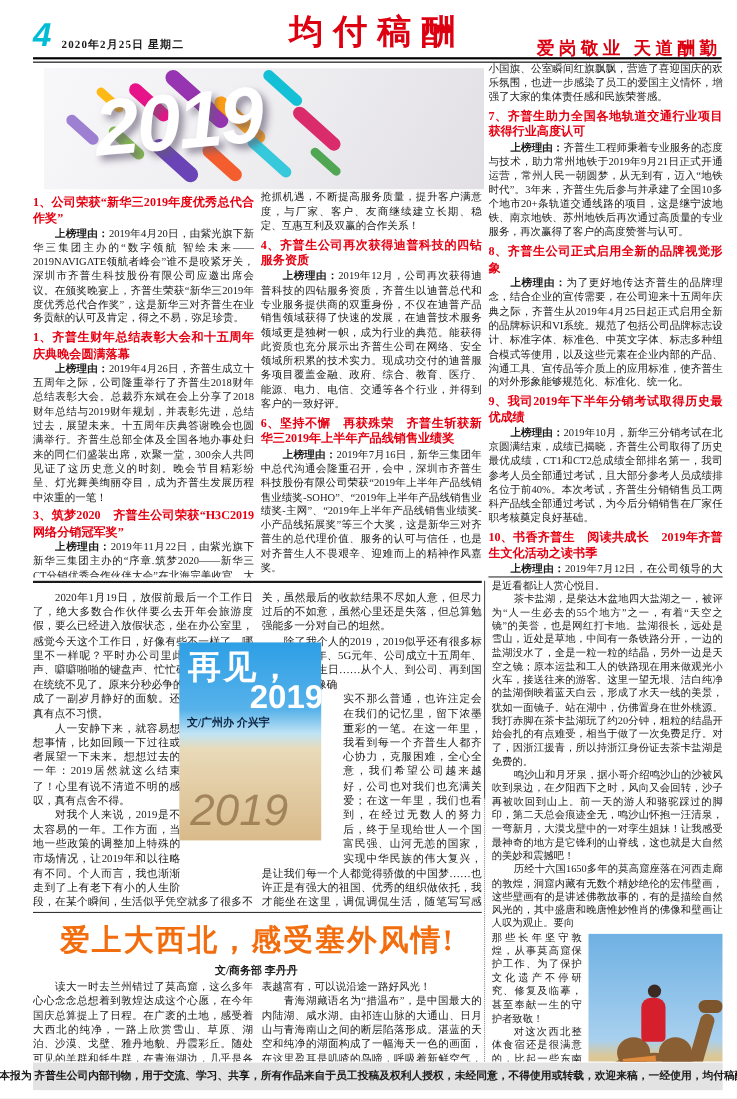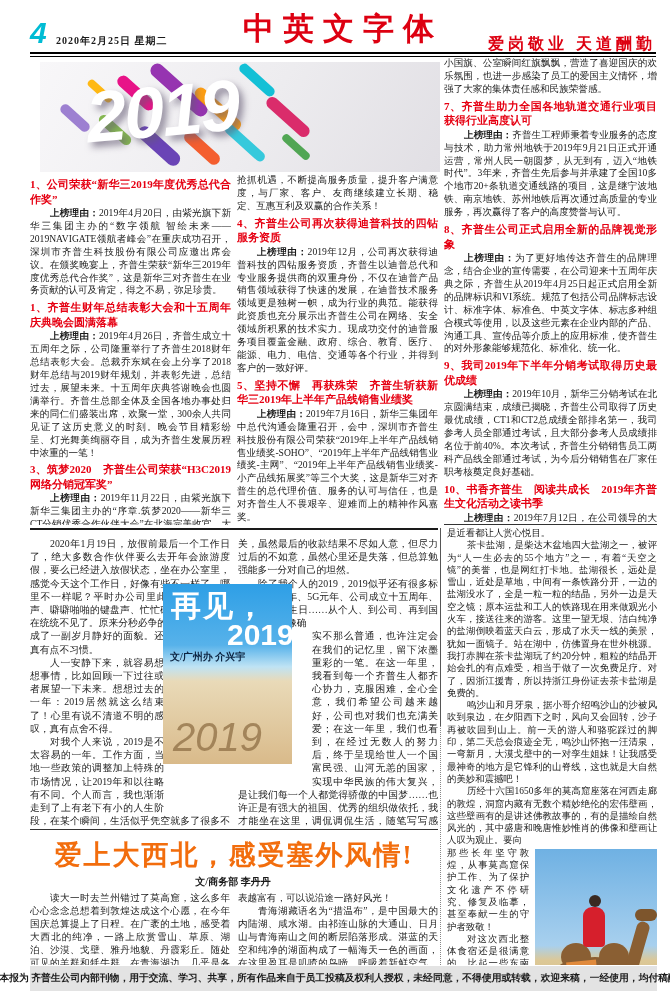--- a/index.html
+++ b/index.html
@@ -98,21 +98,21 @@
   .foot p{margin:0;font-size:9.8px;font-weight:bold;white-space:nowrap;}
 </style>
 </head>
 <body>
 
 <div class="page">
 
   <div class="hdr">
     <span class="pnum">4</span>
     <span class="pdate">2020年2月25日  星期二</span>
-    <h1 class="masthead">中英文字体</h1>
+    <h1 class="masthead">均付稿酬</h1>
     <span class="slogan">爱岗敬业  天道酬勤</span>
   </div>
   <div class="hdr-rule"></div>
 
   <div class="banner">
     <i></i>
       <i></i>
       <i></i>
       <i></i>
       <i></i>
@@ -121,32 +121,32 @@
       <i></i>
       <i></i>
       <i></i>
       <i></i>
       <i></i>
     <span class="b-year">2019</span>
   </div>
 
   <section class="col col1">
     <h3 class="ntitle">1、公司荣获“新华三2019年度优秀总代合作奖”</h3>
-    <p class="nbody indent"><b class="nlabel">上榜理由：</b><span>2019年4月20日，由紫光旗下新华三集团主办的“数字领航 智绘未来——2019NAVIGATE领航者峰会”在重庆成功召开，深圳市齐普生科技股份有限公司应邀出席会议。在颁奖晚宴上，齐普生荣获“新华三2019年度优秀总代合作奖”，这是新华三对齐普生在业务贡献的认可及肯定，得之不易，弥足珍贵。</span></p>
+    <p class="nbody indent"><b class="nlabel">上榜理由：</b><span>2019年4月20日，由紫光旗下新华三集团主办的“数字领航 智绘未来——2019NAVIGATE领航者峰会”谁不是咬紧牙关，深圳市齐普生科技股份有限公司应邀出席会议。在颁奖晚宴上，齐普生荣获“新华三2019年度优秀总代合作奖”，这是新华三对齐普生在业务贡献的认可及肯定，得之不易，弥足珍贵。</span></p>
     <h3 class="ntitle">1、齐普生财年总结表彰大会和十五周年庆典晚会圆满落幕</h3>
     <p class="nbody indent"><b class="nlabel">上榜理由：</b><span>2019年4月26日，齐普生成立十五周年之际，公司隆重举行了齐普生2018财年总结表彰大会。总裁乔东斌在会上分享了2018财年总结与2019财年规划，并表彰先进，总结过去，展望未来。十五周年庆典答谢晚会也圆满举行。齐普生总部全体及全国各地办事处归来的同仁们盛装出席，欢聚一堂，300余人共同见证了这历史意义的时刻。晚会节目精彩纷呈、灯光舞美绚丽夺目，成为齐普生发展历程中浓重的一笔！</span></p>
     <h3 class="ntitle">3、筑梦2020　齐普生公司荣获“H3C2019网络分销冠军奖”</h3>
     <p class="nbody indent"><b class="nlabel">上榜理由：</b><span>2019年11月22日，由紫光旗下新华三集团主办的“序章.筑梦2020——新华三CT分销优秀合作伙伴大会”在北海完美收官。大会期间，新华三对2019年市场表现突出的CT分销合作伙伴进行了集中表彰和授奖，齐普生科技股份有限公司荣获“H3C2019网络分销冠军奖”。齐普生将不负众望，</span></p>
   </section>
 
   <section class="col col2">
     <p class="nbody">抢抓机遇，不断提高服务质量，提升客户满意度，与厂家、客户、友商继续建立长期、稳定、互惠互利及双赢的合作关系！</p>
     <h3 class="ntitle">4、齐普生公司再次获得迪普科技的四钻服务资质</h3>
     <p class="nbody indent"><b class="nlabel">上榜理由：</b><span>2019年12月，公司再次获得迪普科技的四钻服务资质，齐普生以迪普总代和专业服务提供商的双重身份，不仅在迪普产品销售领域获得了快速的发展，在迪普技术服务领域更是独树一帜，成为行业的典范。能获得此资质也充分展示出齐普生公司在网络、安全领域所积累的技术实力。现成功交付的迪普服务项目覆盖金融、政府、综合、教育、医疗、能源、电力、电信、交通等各个行业，并得到客户的一致好评。</span></p>
-    <h3 class="ntitle">5、坚持不懈　再获殊荣　齐普生斩获新华三2019年上半年产品线销售业绩奖</h3>
+    <h3 class="ntitle">6、坚持不懈　再获殊荣　齐普生斩获新华三2019年上半年产品线销售业绩奖</h3>
     <p class="nbody indent"><b class="nlabel">上榜理由：</b><span>2019年7月16日，新华三集团年中总代沟通会隆重召开，会中，深圳市齐普生科技股份有限公司荣获“2019年上半年产品线销售业绩奖-SOHO”、“2019年上半年产品线销售业绩奖-主网”、“2019年上半年产品线销售业绩奖-小产品线拓展奖”等三个大奖，这是新华三对齐普生的总代理价值、服务的认可与信任，也是对齐普生人不畏艰辛、迎难而上的精神作风嘉奖。</span></p>
 
   </section>
 
   <section class="col col3">
     <p class="nbody">小国旗、公室瞬间红旗飘飘，营造了喜迎国庆的欢乐氛围，也进一步感染了员工的爱国主义情怀，增强了大家的集体责任感和民族荣誉感。</p>
     <h3 class="ntitle">7、齐普生助力全国各地轨道交通行业项目　获得行业高度认可</h3>
     <p class="nbody indent"><b class="nlabel">上榜理由：</b><span>齐普生工程师秉着专业服务的态度与技术，助力常州地铁于2019年9月21日正式开通运营，常州人民一朝圆梦，从无到有，迈入“地铁时代”。3年来，齐普生先后参与并承建了全国10多个地市20+条轨道交通线路的项目，这是继宁波地铁、南京地铁、苏州地铁后再次通过高质量的专业服务，再次赢得了客户的高度赞誉与认可。</span></p>
     <h3 class="ntitle">8、齐普生公司正式启用全新的品牌视觉形象</h3>
     <p class="nbody indent"><b class="nlabel">上榜理由：</b><span>为了更好地传达齐普生的品牌理念，结合企业的宣传需要，在公司迎来十五周年庆典之际，齐普生从2019年4月25日起正式启用全新的品牌标识和VI系统。规范了包括公司品牌标志设计、标准字体、标准色、中英文字体、标志多种组合模式等使用，以及这些元素在企业内部的产品、沟通工具、宣传品等介质上的应用标准，使齐普生的对外形象能够规范化、标准化、统一化。</span></p>

